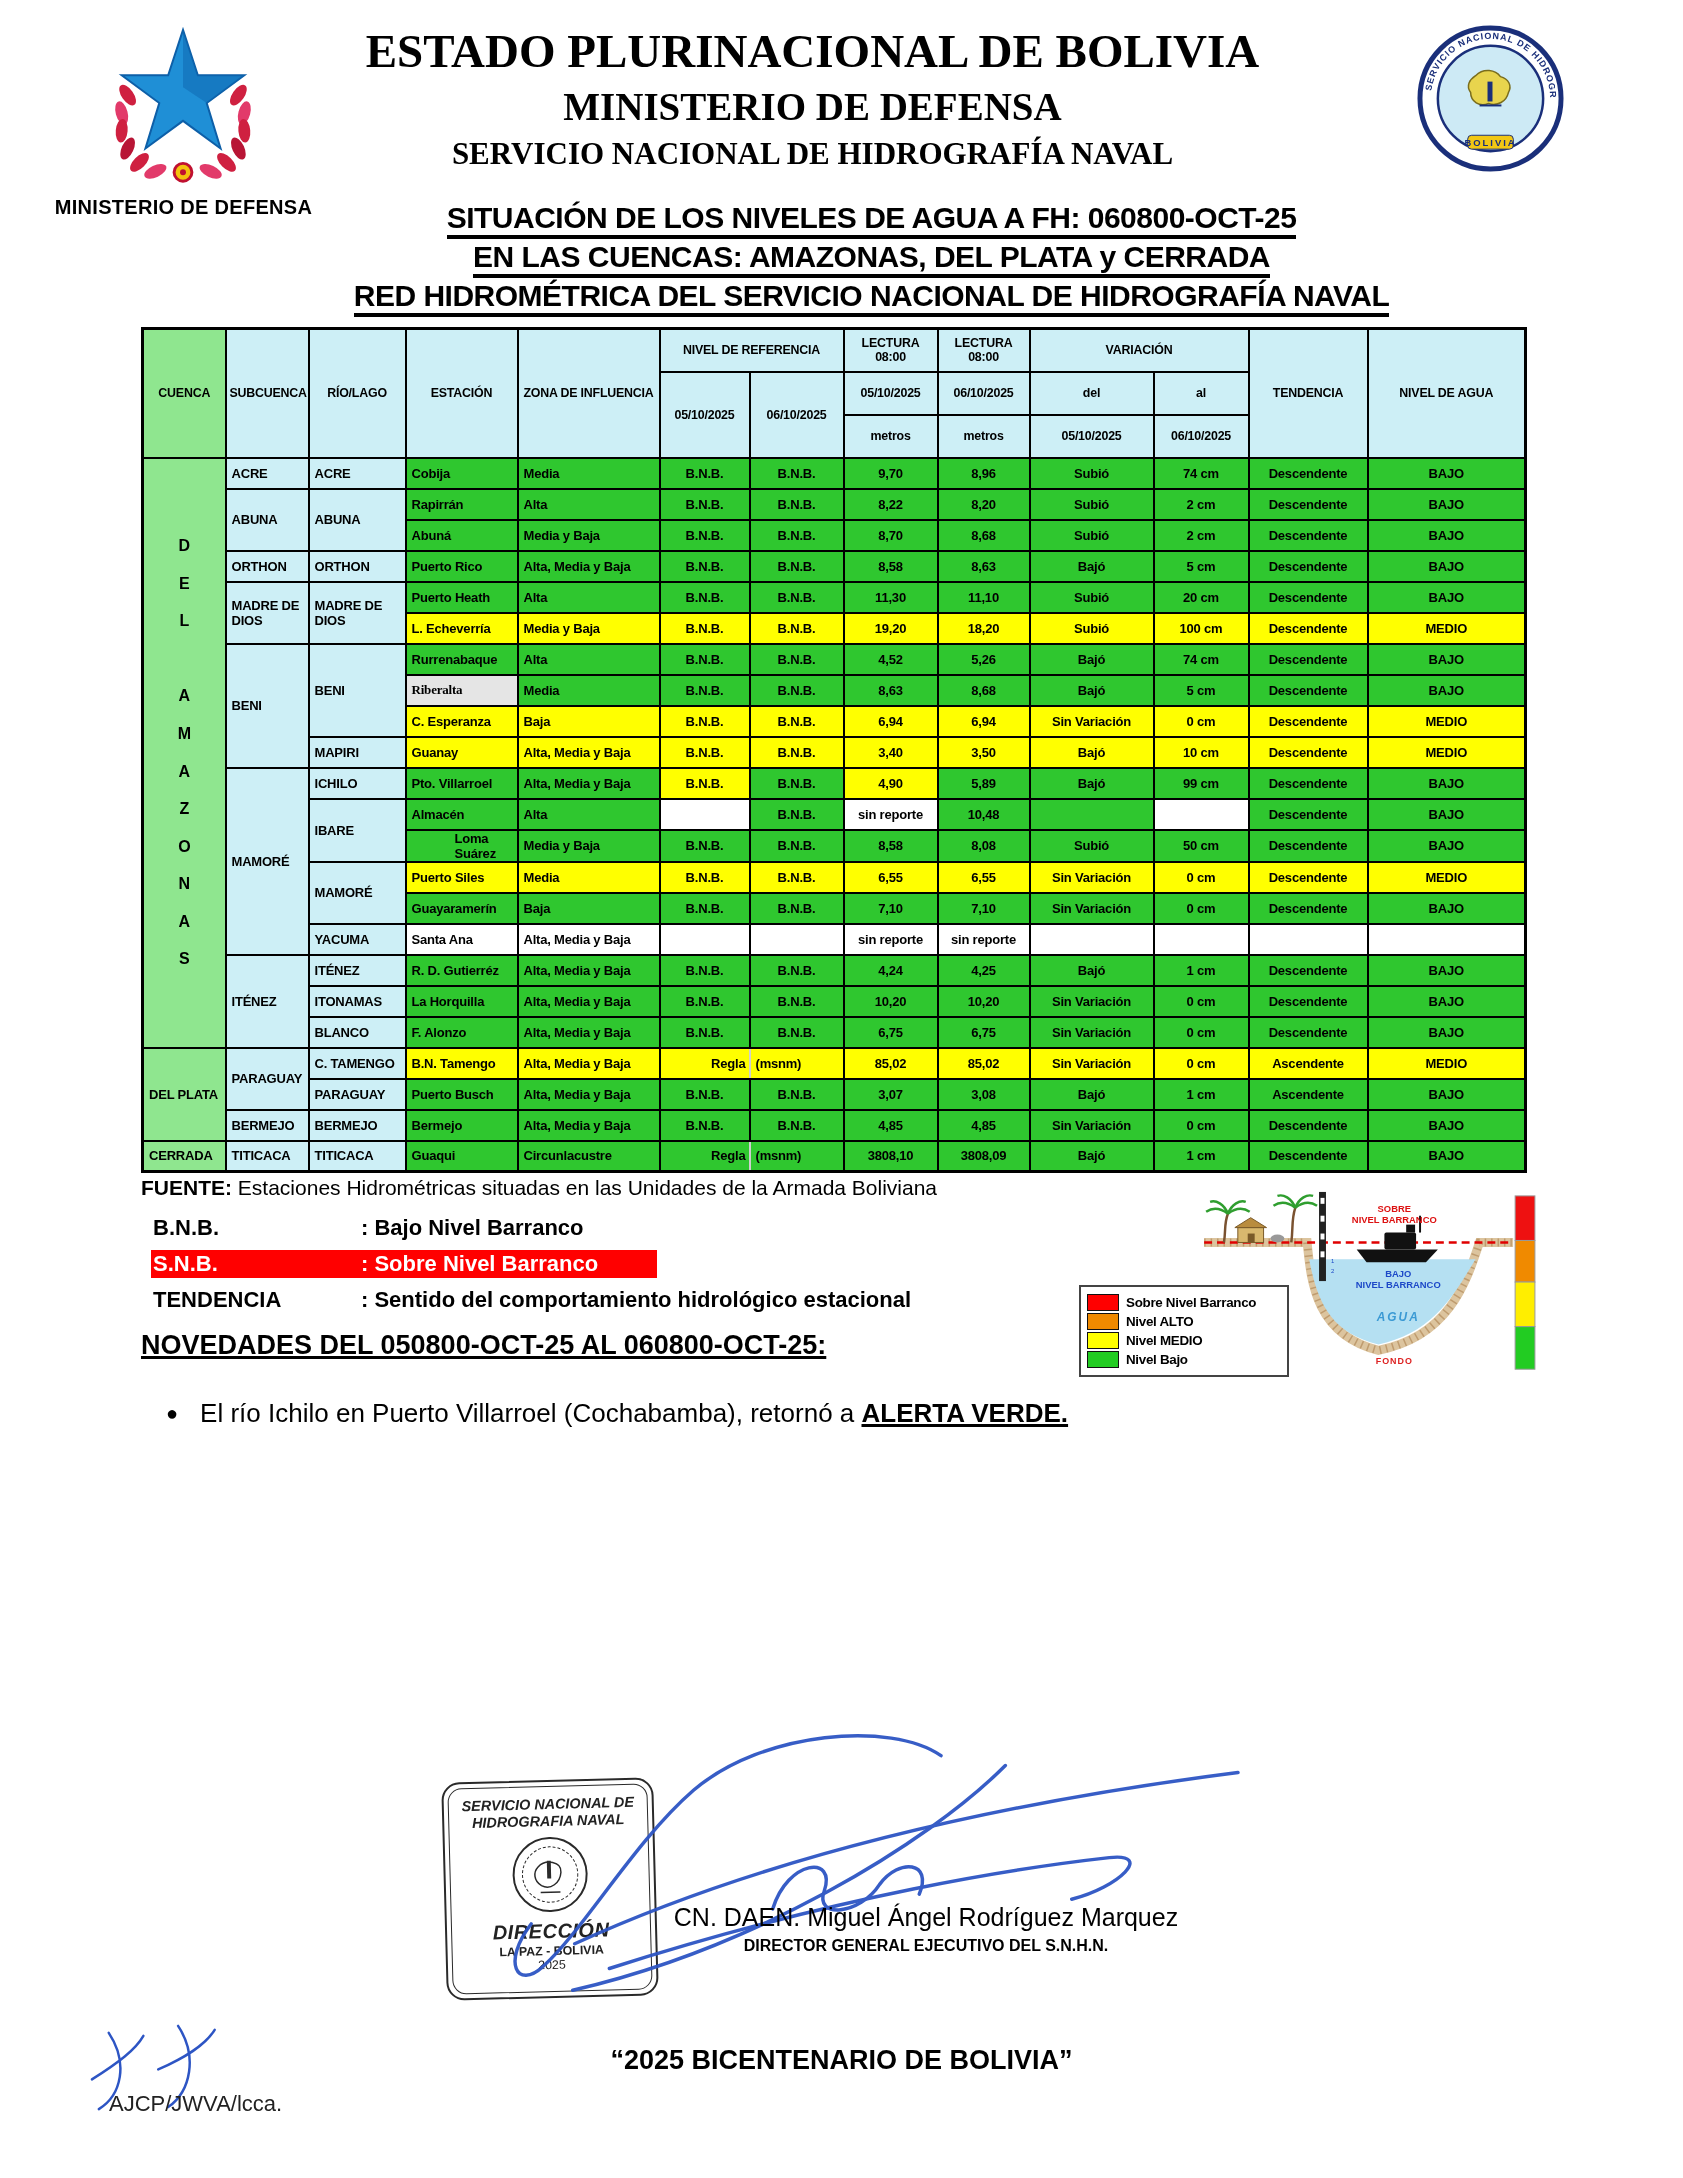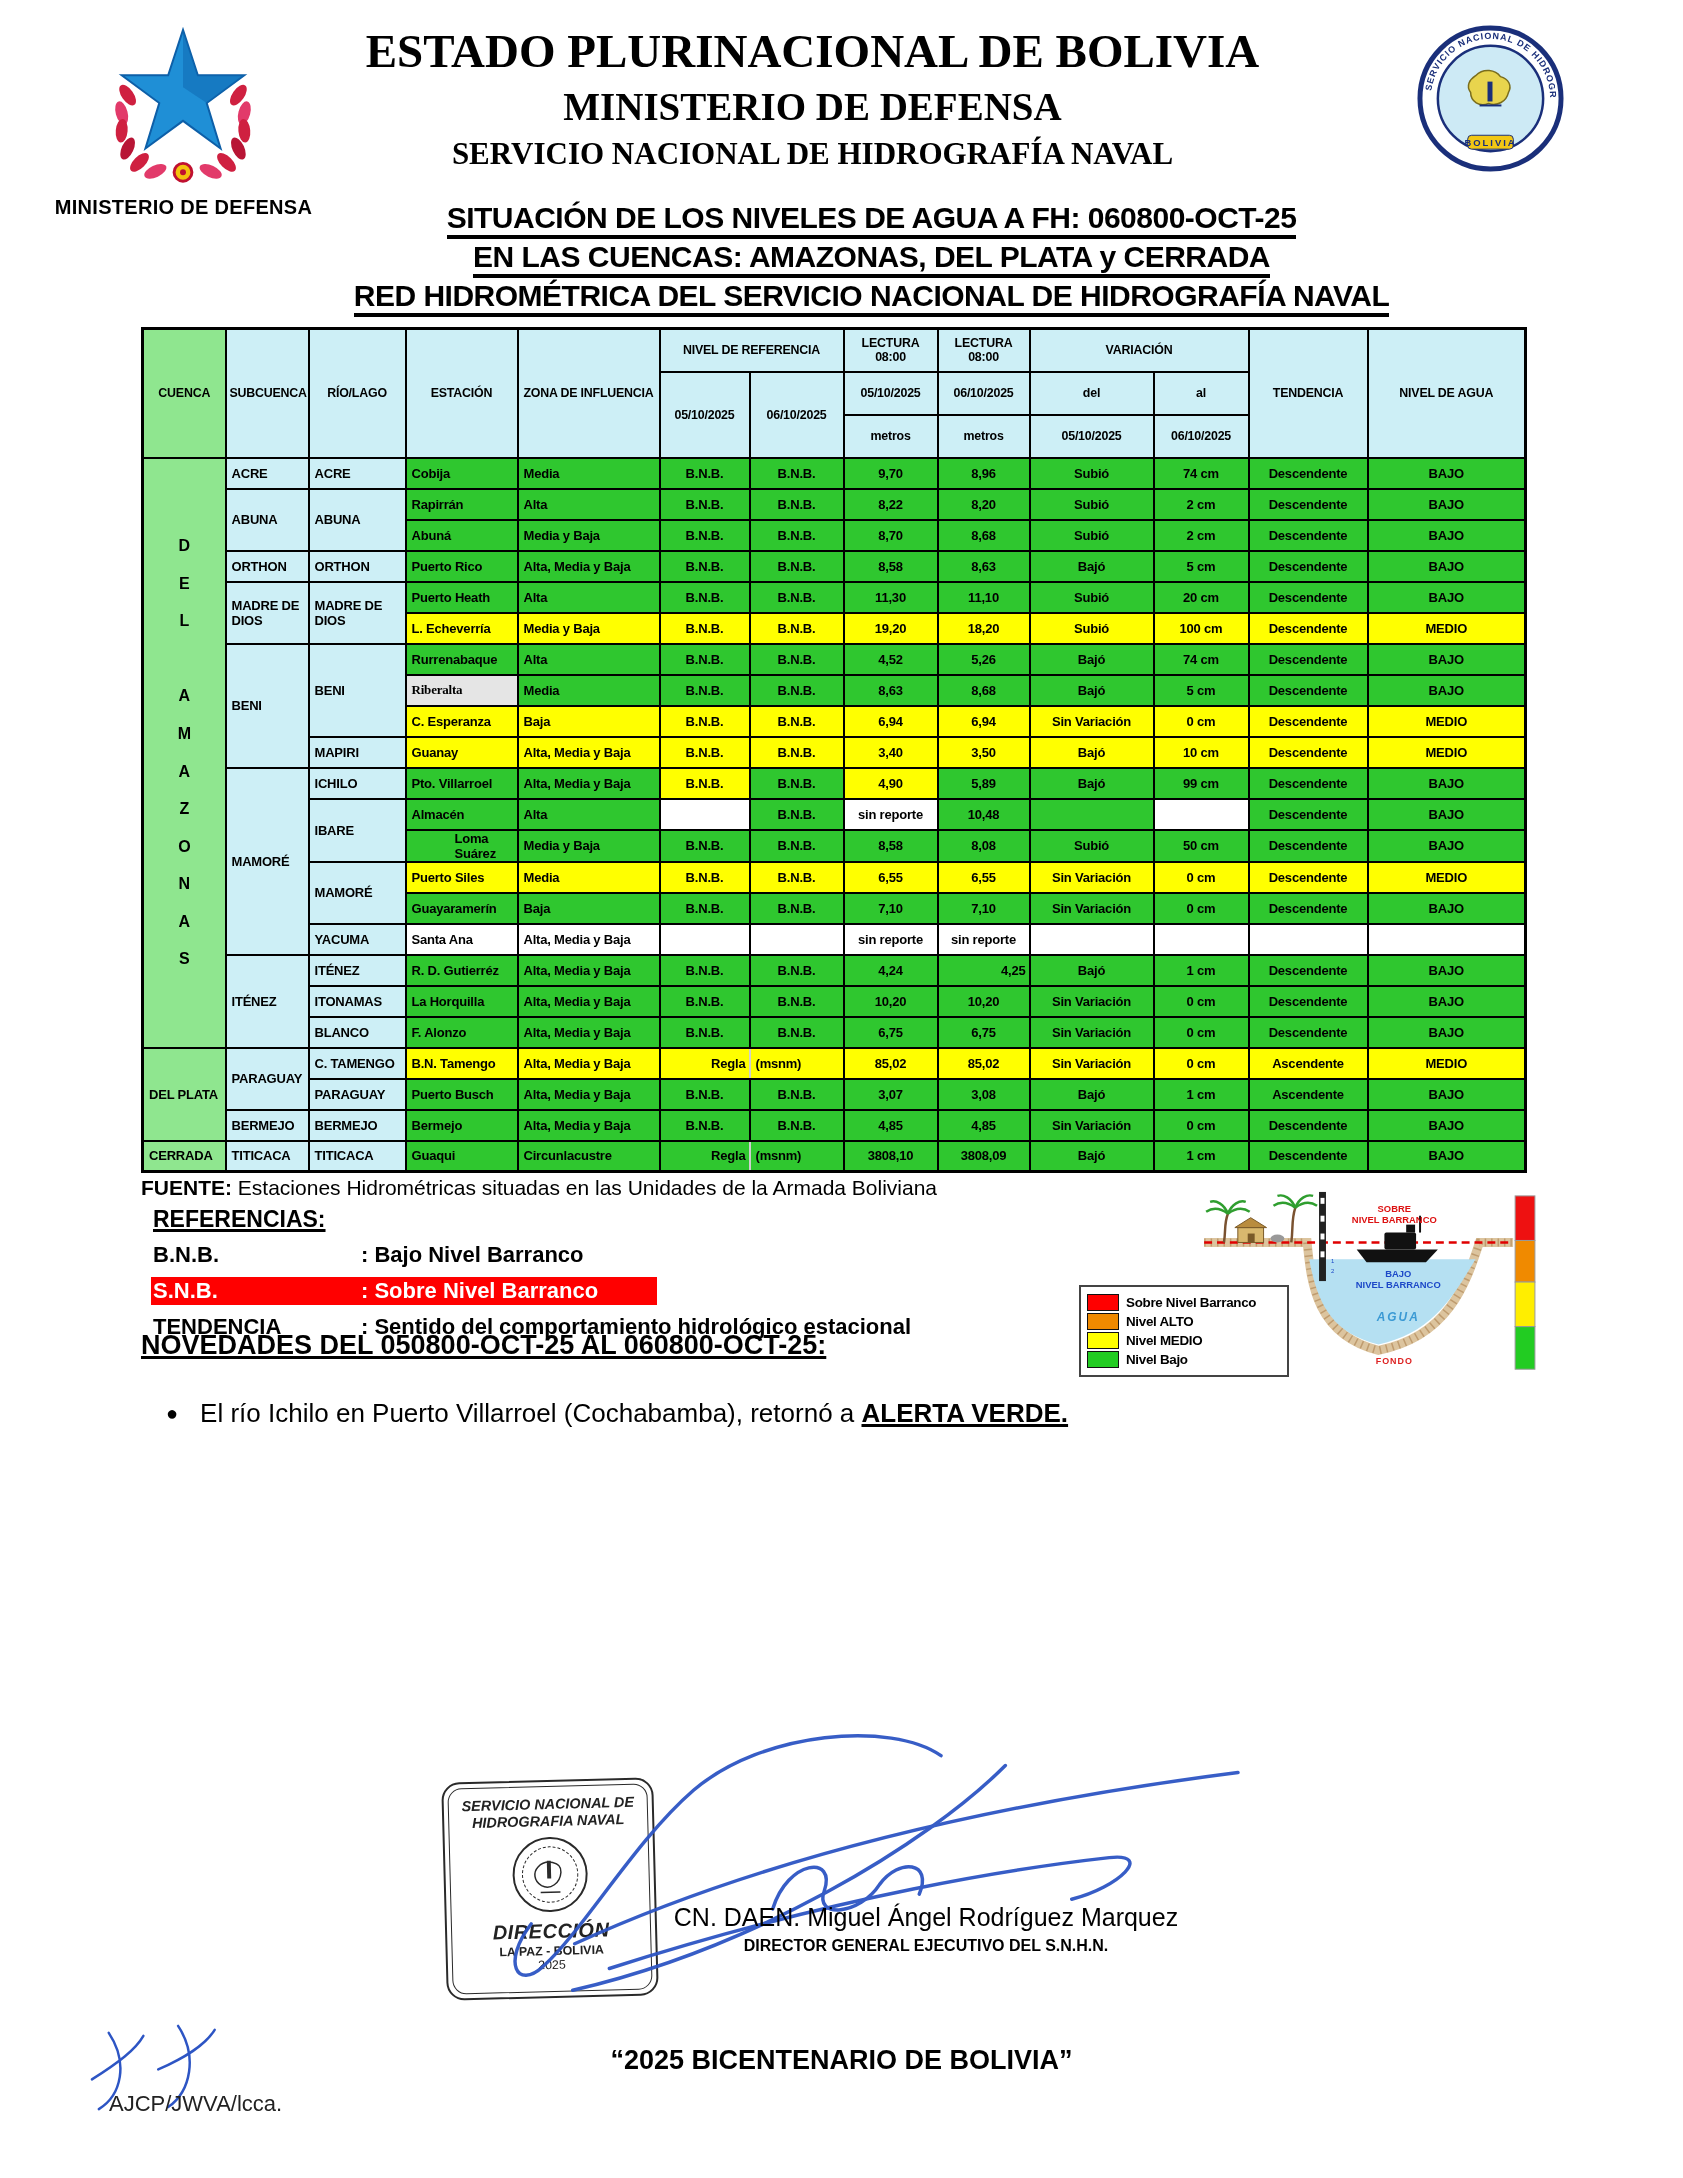--- a/index.html
+++ b/index.html
@@ -408,21 +408,21 @@
           <td class="" style="background: rgb(255, 255, 255);"></td>
         </tr>
         <tr>
           <td rowspan="3" class="L" style="background: rgb(205, 239, 246);">ITÉNEZ</td>
           <td class="L" style="background: rgb(205, 239, 246);">ITÉNEZ</td>
           <td class="L" style="background: rgb(47, 199, 47);">R. D. Gutierréz</td>
           <td class="L" style="background: rgb(47, 199, 47);">Alta, Media y Baja</td>
           <td class="" style="background: rgb(47, 199, 47);">B.N.B.</td>
           <td class="" style="background: rgb(47, 199, 47);">B.N.B.</td>
           <td class="" style="background: rgb(47, 199, 47);">4,24</td>
-          <td class="" style="background: rgb(47, 199, 47); text-align: right;">4,25</td>
+          <td class="" style="background: rgb(47, 199, 47);">4,25</td>
           <td class="" style="background: rgb(47, 199, 47);">Bajó</td>
           <td class="" style="background: rgb(47, 199, 47);">1 cm</td>
           <td class="" style="background: rgb(47, 199, 47);">Descendente</td>
           <td class="" style="background: rgb(47, 199, 47);">BAJO</td>
         </tr>
         <tr>
           <td class="L" style="background: rgb(205, 239, 246);">ITONAMAS</td>
           <td class="L" style="background: rgb(47, 199, 47);">La Horquilla</td>
           <td class="L" style="background: rgb(47, 199, 47);">Alta, Media y Baja</td>
           <td class="" style="background: rgb(47, 199, 47);">B.N.B.</td>
@@ -505,21 +505,20 @@
           <td class="" style="background: rgb(47, 199, 47);">BAJO</td>
         </tr>
       </tbody>
   </table>
 
   <div id="fuente">
     <b>FUENTE:</b><span> Estaciones Hidrométricas situadas en las Unidades de la Armada Boliviana</span>
   </div>
 
   <div id="referencias">
-    <div id="ref-title">REFERENCIAS:</div>
     <div id="ref-rows">
         <div class="ref-row">
           <span class="ref-label">B.N.B.</span>
           <span>: Bajo Nivel Barranco</span>
         </div>
         <div class="ref-row hl">
           <span class="ref-label">S.N.B.</span>
           <span>: Sobre Nivel Barranco</span>
         </div>
         <div class="ref-row">

